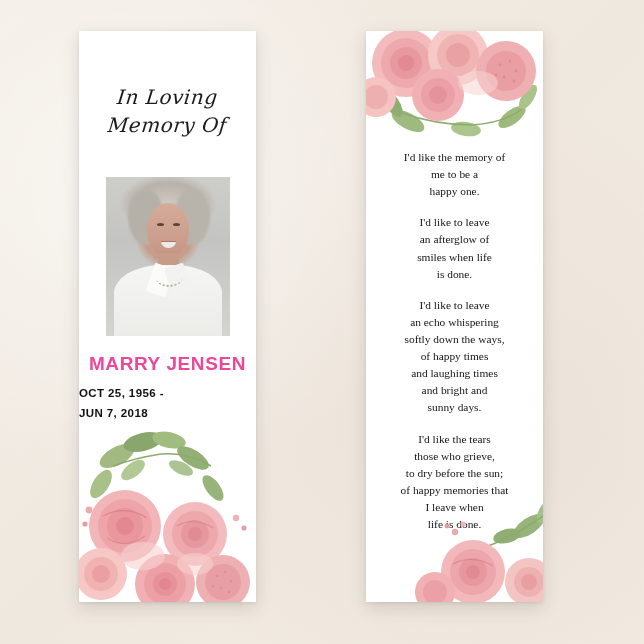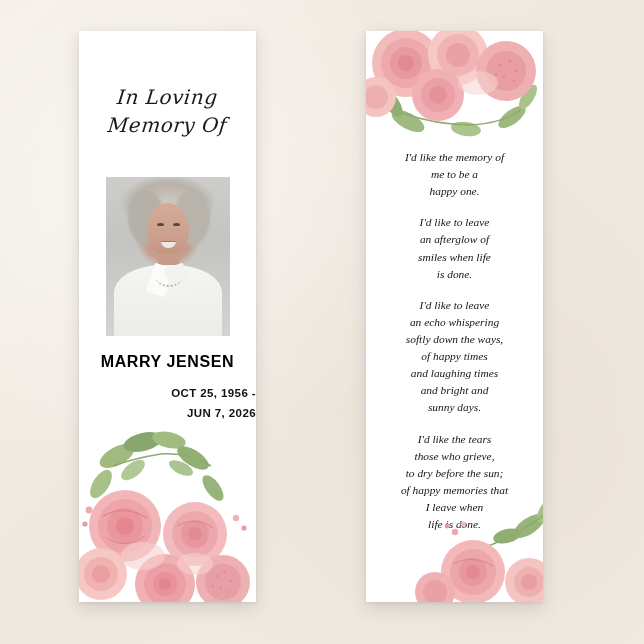--- a/index.html
+++ b/index.html
@@ -168,29 +168,29 @@
     border-radius: 0 0 50% 50%;
   }
 
   .deceased-name {
     position: absolute;
     top: 322px;
     left: 0; width: 100%;
     text-align: center;
     font-family: "Liberation Sans", sans-serif;
     font-weight: bold;
-    font-size: 16px;
+    font-size: 19px;
     letter-spacing: 0.6px;
-    color: #000000;
+    color: #ec4899;
   }
   .dates {
     position: absolute;
     top: 352px;
     left: 0; width: 100%;
-    text-align: right;
+    text-align: left;
     font-family: "Liberation Sans", sans-serif;
     font-weight: bold;
     font-size: 11.5px;
     letter-spacing: 0.4px;
     color: #111;
     line-height: 1.75;
   }
 
   
   .floral {
@@ -223,21 +223,20 @@
     left: 14px;
     width: 149px;
     text-align: center;
     font-family: "Liberation Serif", serif;
     font-size: 11.4px;
     line-height: 1.5;
     color: #141414;
   }
   .poem .stanza {
     margin: 0 0 14px 0;
-    font-style: italic;
   }
   .poem .stanza:last-child { margin-bottom: 16px; }
 </style>
 </head>
 <body>
 
 <div class="stage">
   <div class="grain"></div>
 
   <div class="card card-front">
@@ -260,21 +259,21 @@
         <div class="collar-l"></div>
         <div class="collar-r"></div>
         <div class="necklace"></div>
       </div>
     </div>
 
     <div class="deceased-name">MARRY JENSEN</div>
 
     <div class="dates">
       <div>OCT 25, 1956 -</div>
-      <div>JUN 7, 2026</div>
+      <div>JUN 7, 2018</div>
     </div>
 
     <svg class="floral floral-front-bottom" viewBox="0 0 190 200">
       <g opacity="0.97">
 
         <ellipse cx="44" cy="50" rx="19" ry="9" fill="#9fb87d" transform="rotate(-28 44 50)"></ellipse>
         <ellipse cx="70" cy="36" rx="20" ry="9" fill="#86a468" transform="rotate(-14 70 36)"></ellipse>
         <ellipse cx="96" cy="34" rx="17" ry="8" fill="#9dba7c" transform="rotate(12 96 34)"></ellipse>
         <ellipse cx="120" cy="52" rx="18" ry="8" fill="#8fae6f" transform="rotate(32 120 52)"></ellipse>
         <ellipse cx="28" cy="78" rx="16" ry="8" fill="#a6bf86" transform="rotate(-58 28 78)"></ellipse>

